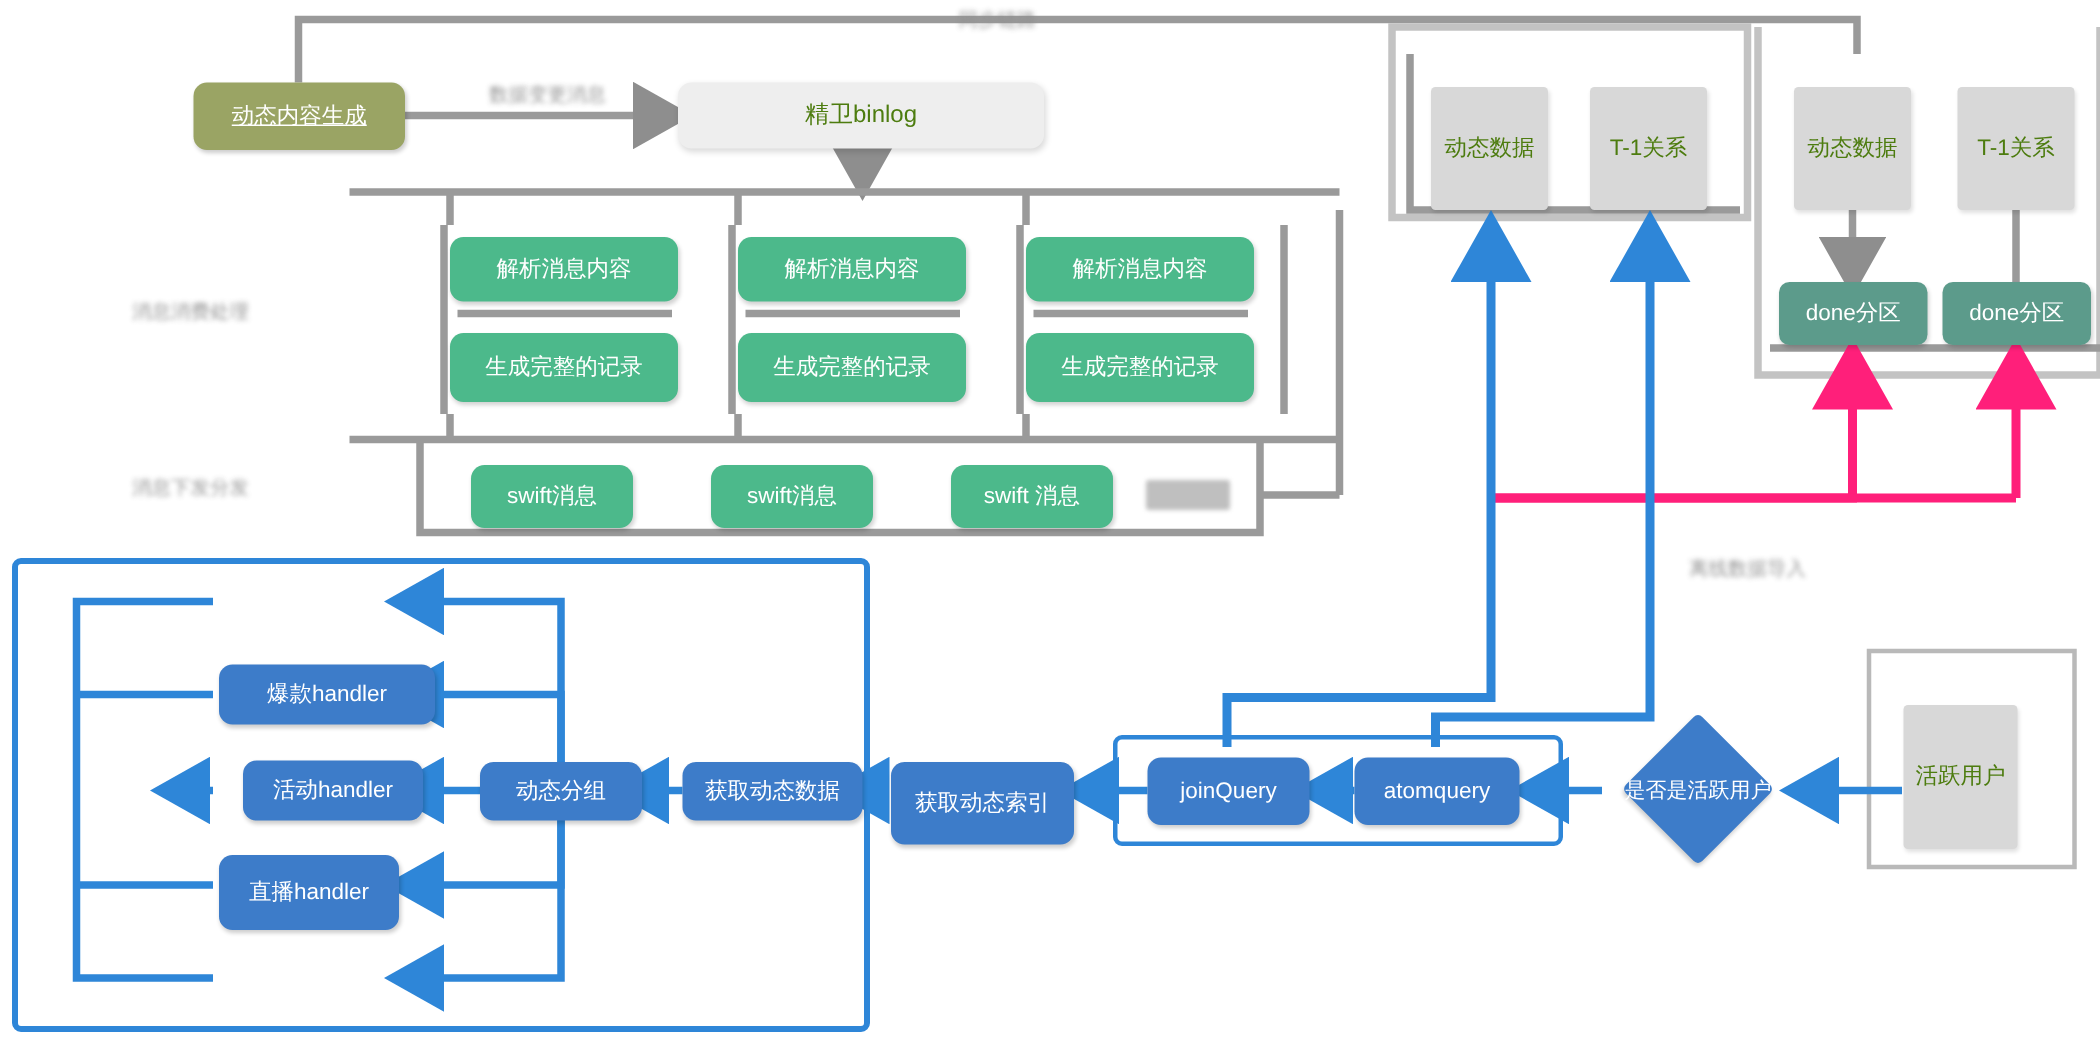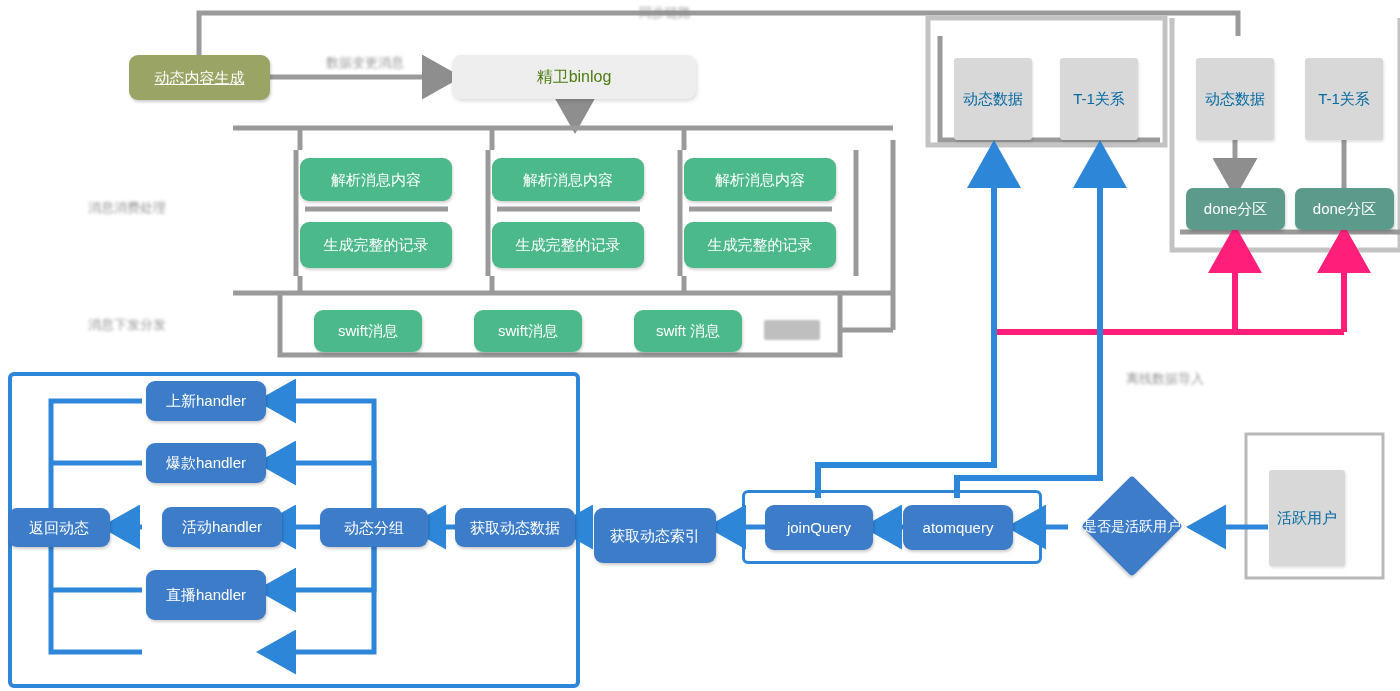--- a/index.html
+++ b/index.html
@@ -7,21 +7,21 @@
   #stage{position:relative;width:1400px;height:691px;overflow:hidden;background:#fff;}
   svg.layer{position:absolute;left:0;top:0;width:1400px;height:691px;}
   .node{position:absolute;display:flex;align-items:center;justify-content:center;
         text-align:center;color:#fff;box-sizing:border-box;line-height:1.15;}
   .green{background:#4cb98b;border-radius:9px;font-size:15px;
          box-shadow:1px 2px 3px rgba(0,0,0,.18);}
   .greenlt{background:#5c9b8b;border-radius:7px;font-size:15px;
          box-shadow:1px 2px 3px rgba(0,0,0,.18);}
   .olive{background:#9aa464;border-radius:9px;font-size:15px;
          box-shadow:1px 2px 3px rgba(0,0,0,.2);text-decoration:underline;}
-  .greybox{background:#d8d8d8;border-radius:3px;color:#0369a1;font-size:15px;
+  .greybox{background:#d8d8d8;border-radius:3px;color:#4d7c0f;font-size:15px;
            box-shadow:1px 2px 3px rgba(0,0,0,.12);}
   .whitebox{background:#eeeeee;border-radius:9px;color:#4d7c0f;font-size:16px;
            box-shadow:1px 2px 4px rgba(0,0,0,.15);}
   .blue{background:#3d7cc9;border-radius:9px;font-size:15px;
         box-shadow:1px 2px 3px rgba(0,0,0,.2);}
   .faded{color:#8d8d8d;background:transparent;font-size:13px;
          filter:blur(1.6px);opacity:.92;}
   .fadedchip{background:#b4b4b4;border-radius:2px;filter:blur(1.3px);opacity:.85;}
   .diamond{position:absolute;background:#3d7cc9;transform:rotate(45deg);
            border-radius:4px;box-shadow:1px 2px 3px rgba(0,0,0,.2);}
@@ -166,24 +166,22 @@
 
   <div class="node greybox" style="left:954px;top:58px;width:78px;height:82px;">动态数据</div>
   <div class="node greybox" style="left:1060px;top:58px;width:78px;height:82px;">T-1关系</div>
 
   <div class="node greybox" style="left:1196px;top:58px;width:78px;height:82px;">动态数据</div>
   <div class="node greybox" style="left:1305px;top:58px;width:78px;height:82px;">T-1关系</div>
 
   <div class="node greenlt" style="left:1186px;top:188px;width:99px;height:42px;">done分区</div>
   <div class="node greenlt" style="left:1295px;top:188px;width:99px;height:42px;">done分区</div>
 
-  <div class="node blue" style="left:8px;top:508px;width:102px;height:39px;">返回动态</div>
 
-  <div class="node blue" style="left:146px;top:381px;width:120px;height:40px;">上新handler</div>
-  <div class="node blue" style="left:146px;top:443px;width:120px;height:40px;">爆款handler</div>
+  <div class="node blue" style="left:146px;top:443px;width:144px;height:40px;">爆款handler</div>
   <div class="node blue" style="left:146px;top:507px;width:120px;height:40px;margin-left:16px;">活动handler</div>
   <div class="node blue" style="left:146px;top:570px;width:120px;height:50px;">直播handler</div>
 
   <div class="node blue" style="left:320px;top:508px;width:108px;height:39px;">动态分组</div>
   <div class="node blue" style="left:455px;top:508px;width:120px;height:39px;">获取动态数据</div>
   <div class="node blue" style="left:594px;top:508px;width:122px;height:55px;">获取动态索引</div>
 
   <div class="node blue" style="left:765px;top:505px;width:108px;height:45px;">joinQuery</div>
   <div class="node blue" style="left:903px;top:505px;width:110px;height:45px;">atomquery</div>
 

